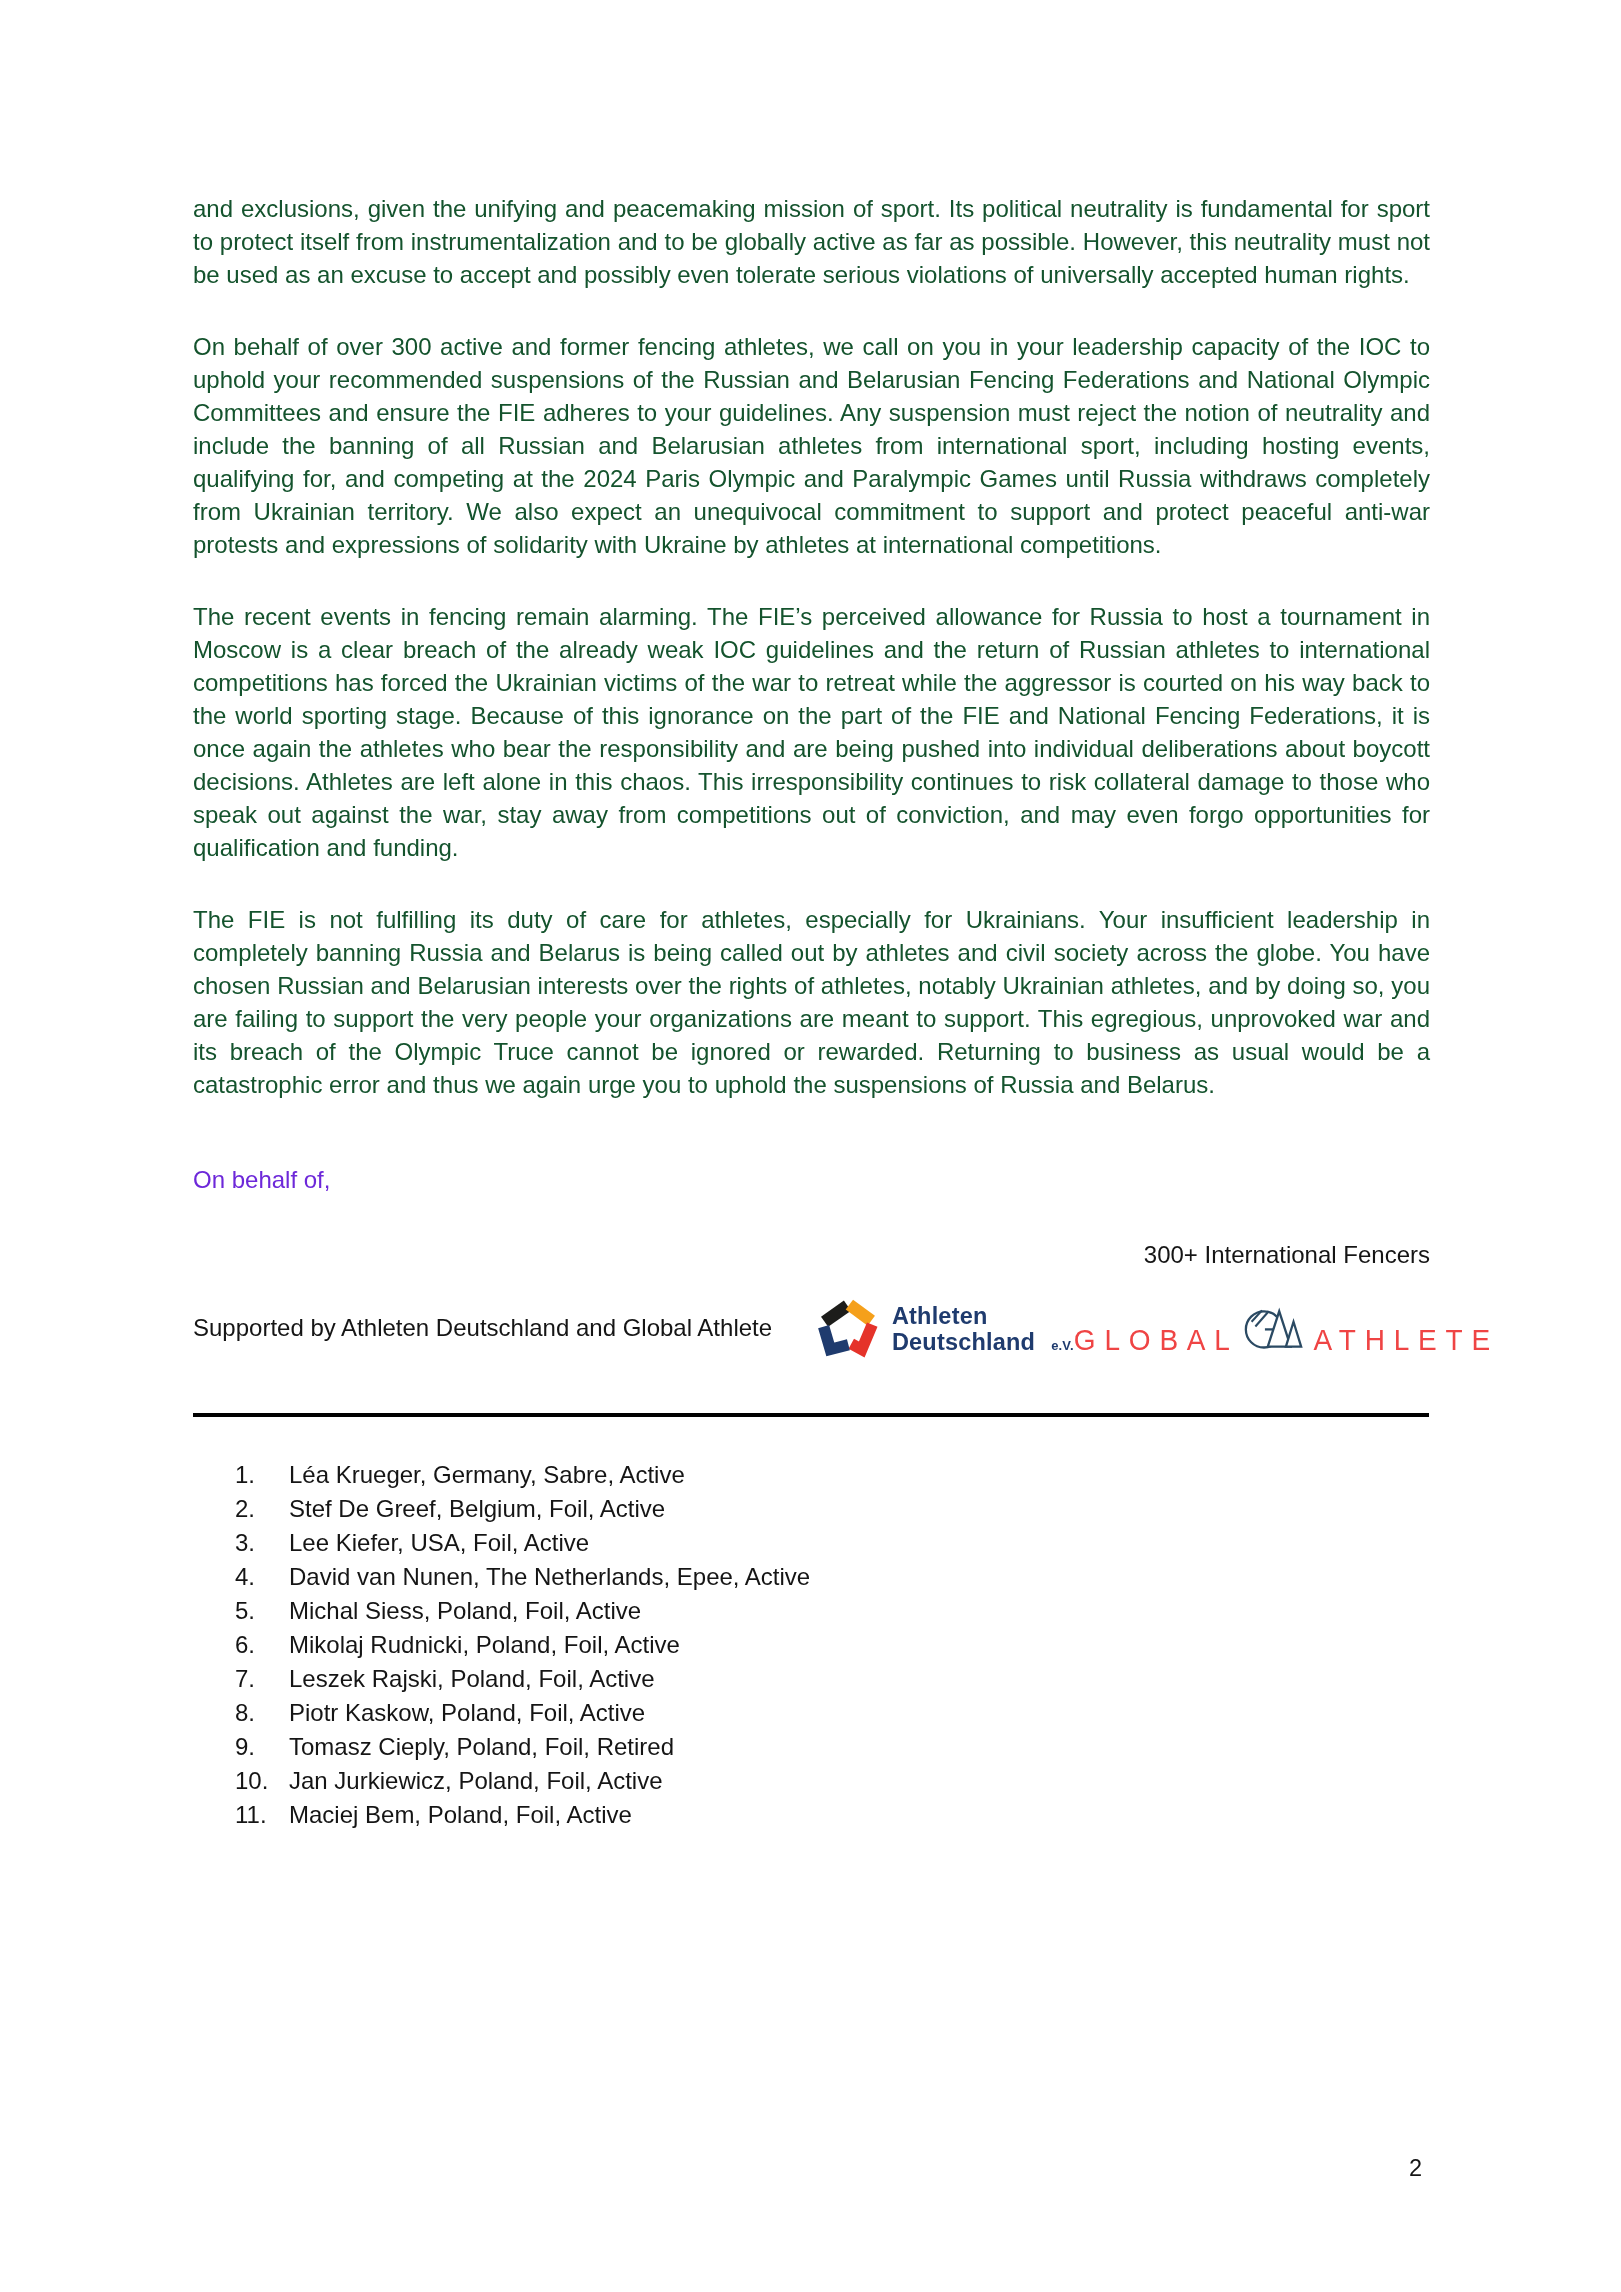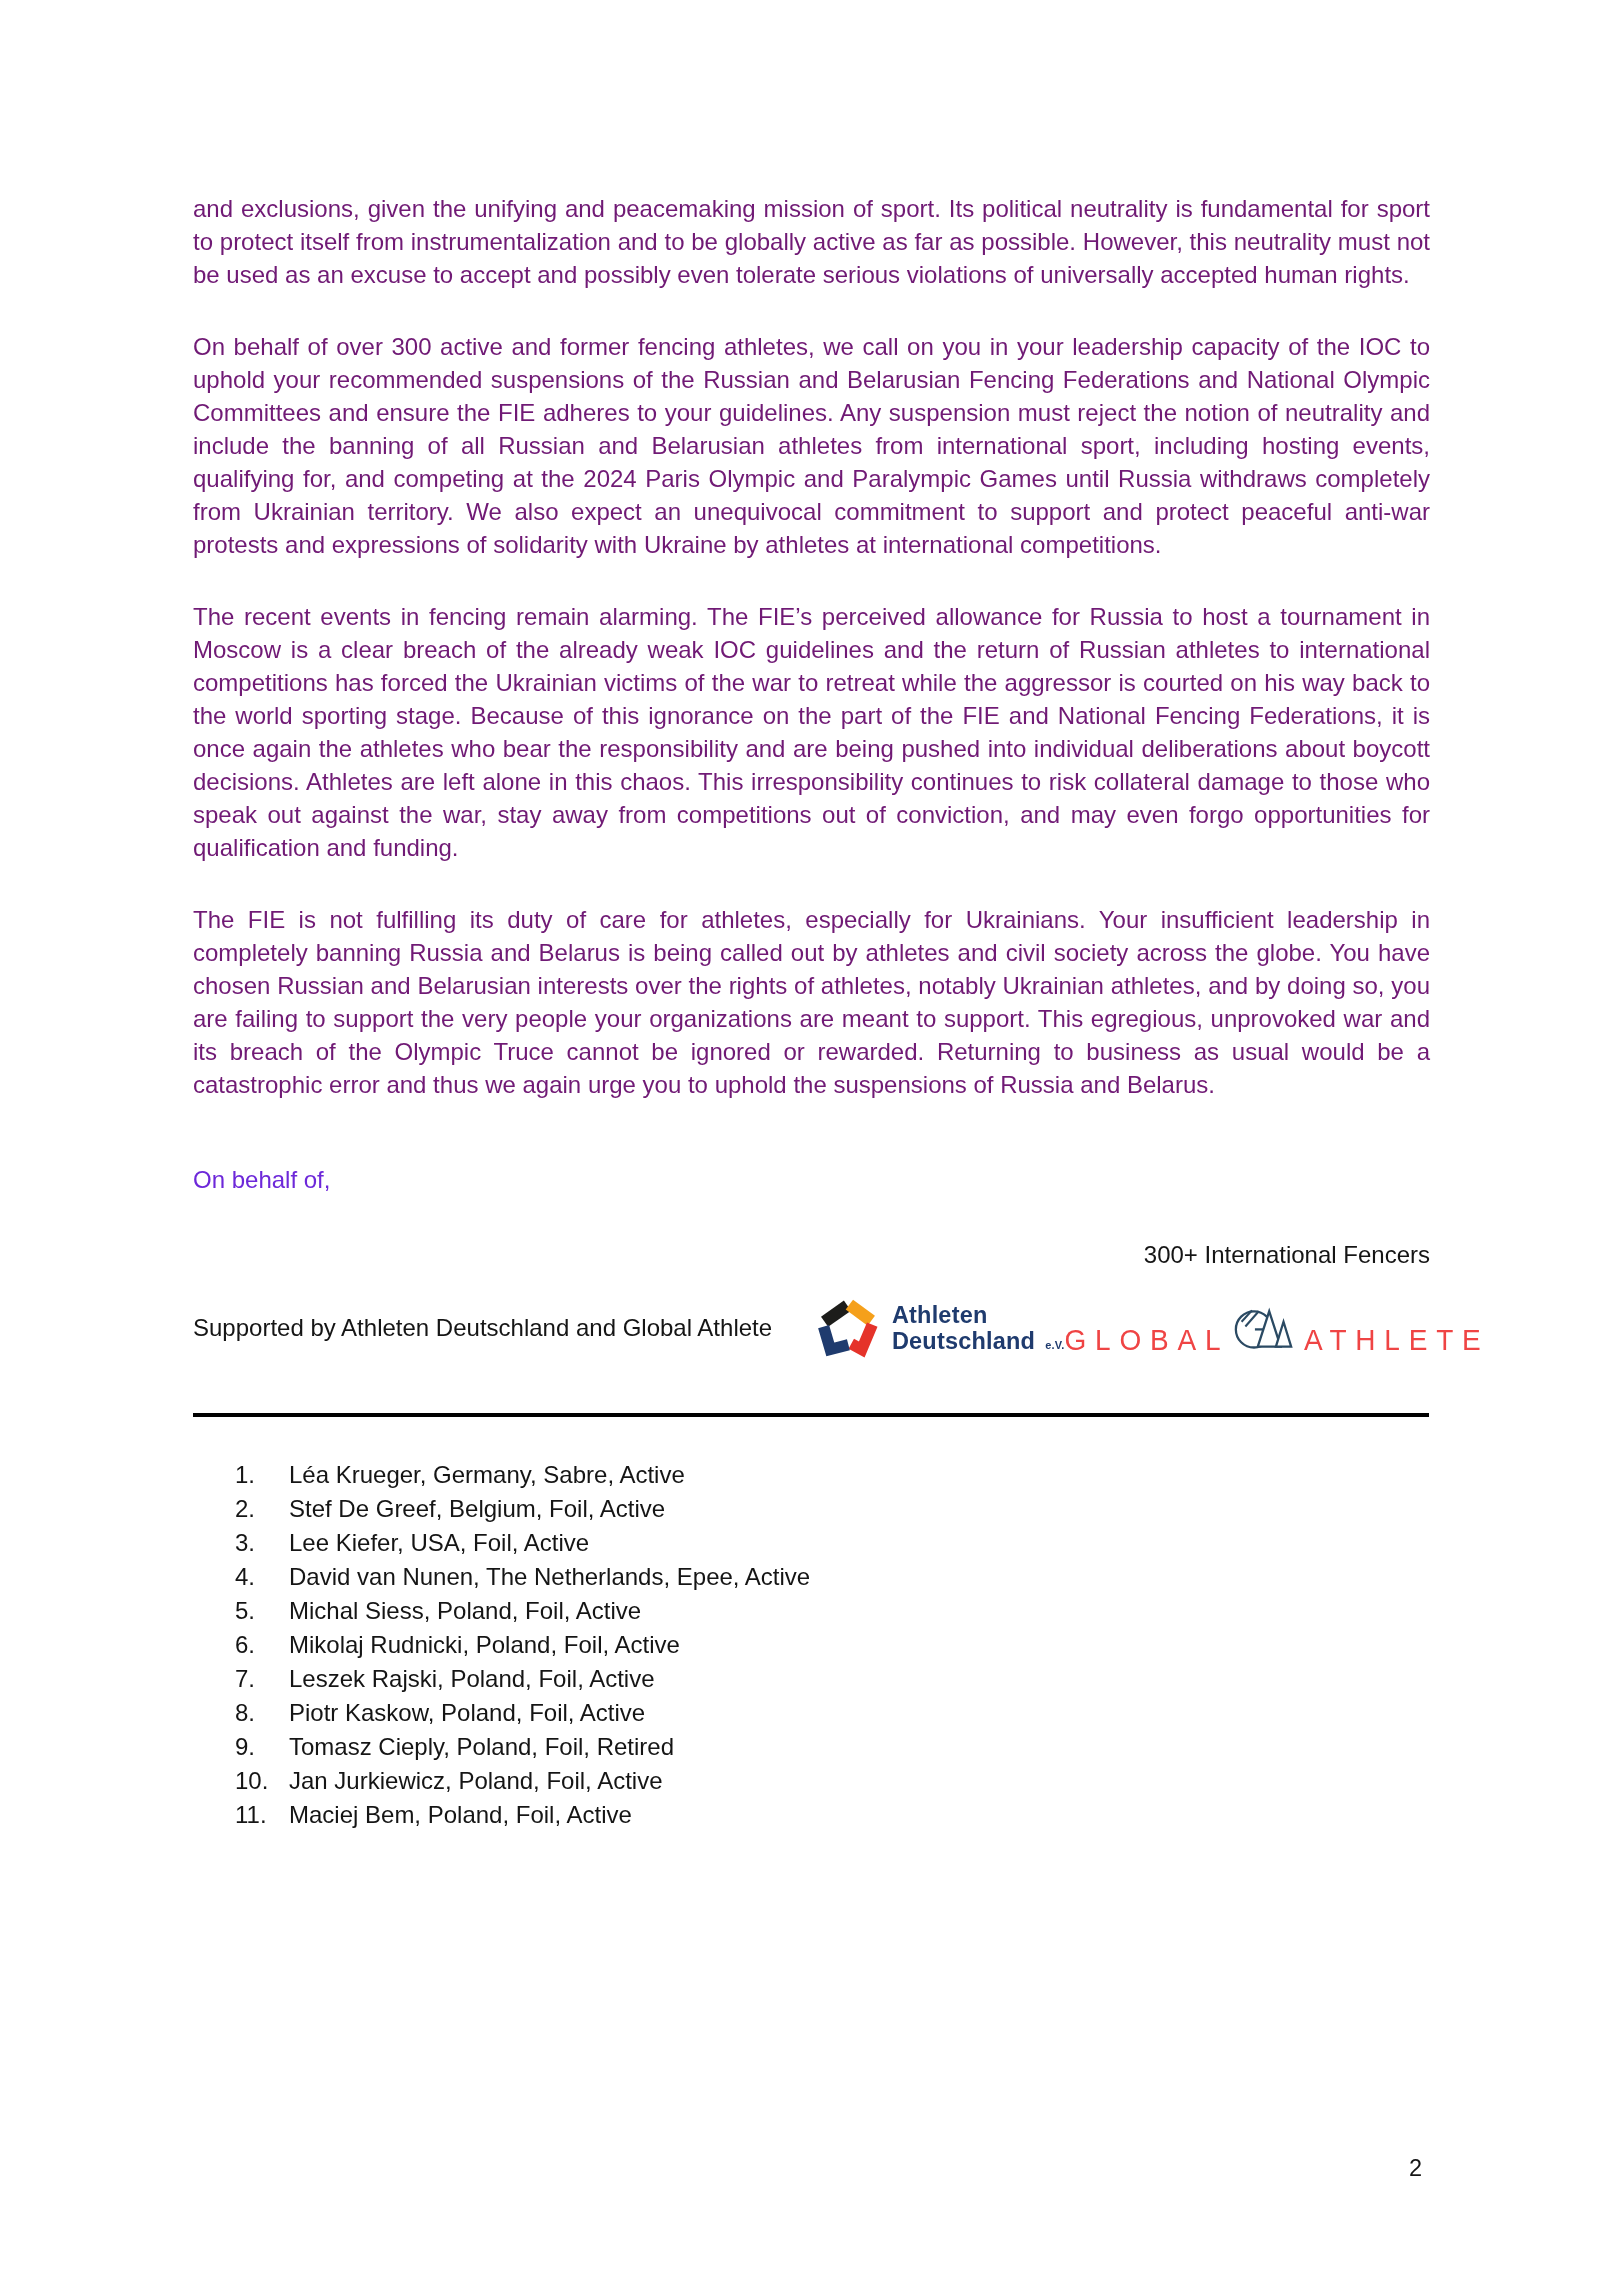--- a/index.html
+++ b/index.html
@@ -17,21 +17,21 @@
     position: absolute;
     left: 193px;
     top: 192px;
     width: 1237px;
   }
   .body-par {
     margin: 0 0 39px 0;
     font-size: 24px;
     line-height: 33px;
     text-align: justify;
-    color: #701a75;
+    color: #14532d;
   }
   .closing-line {
     margin: 62px 0 0 0;
     font-size: 24px;
     line-height: 33px;
     color: #6d28d9;
   }
   .signed-line {
     margin: 42px 0 0 0;
     font-size: 24px;
@@ -60,23 +60,23 @@
   .ad-mark { width: 67px; height: 61px; }
   .ad-text {
     margin-left: 11.8px;
     font-weight: bold;
     font-size: 23.5px;
     line-height: 25.5px;
     color: #1f3b6e;
     letter-spacing: 0.2px;
   }
   .ad-suffix {
-    font-size: 11px;
+    font-size: 13px;
     font-weight: bold;
-    margin-left: 10px;
+    margin-left: 16px;
   }
   
   .ga-logo {
     display: flex;
     align-items: flex-end;
     color: #ef4444;
   }
   .ga-word {
     font-size: 28px;
     font-weight: 400;

